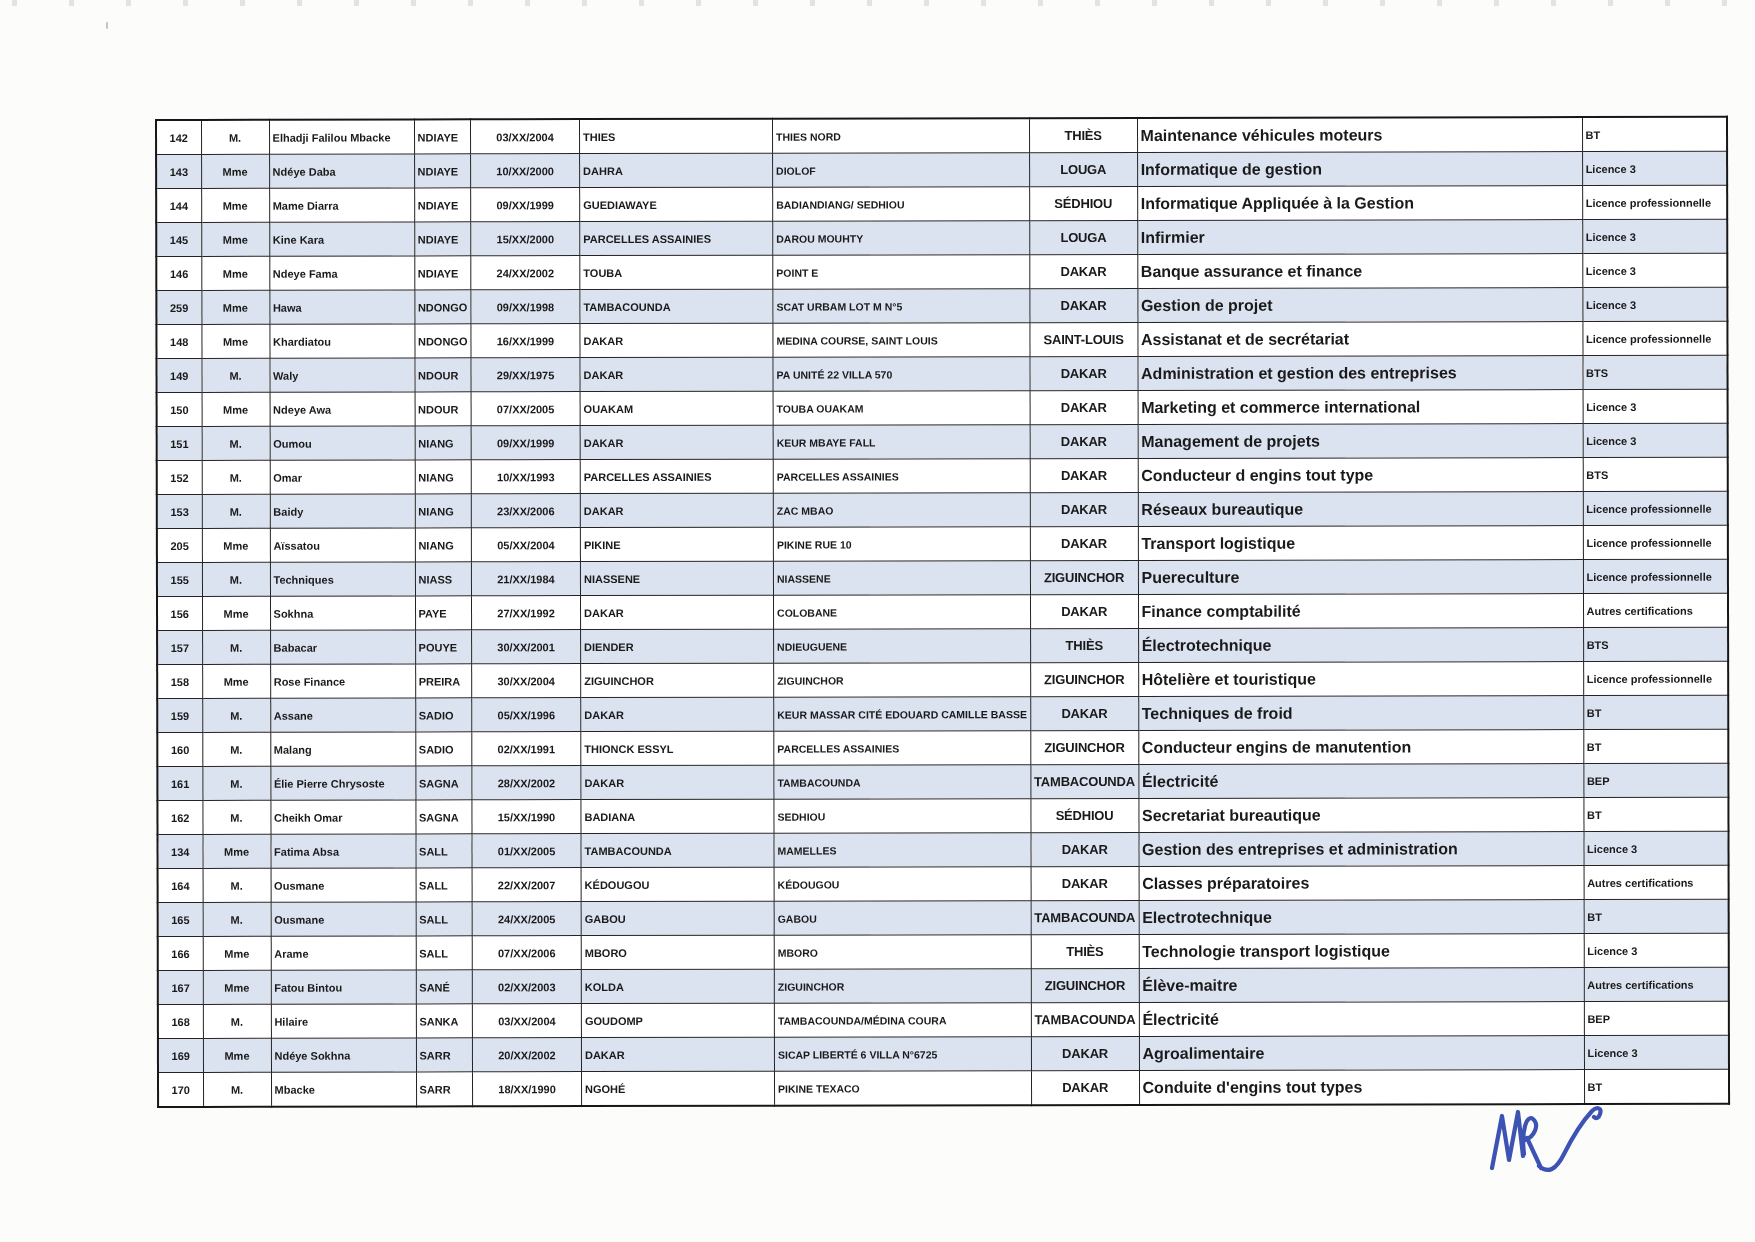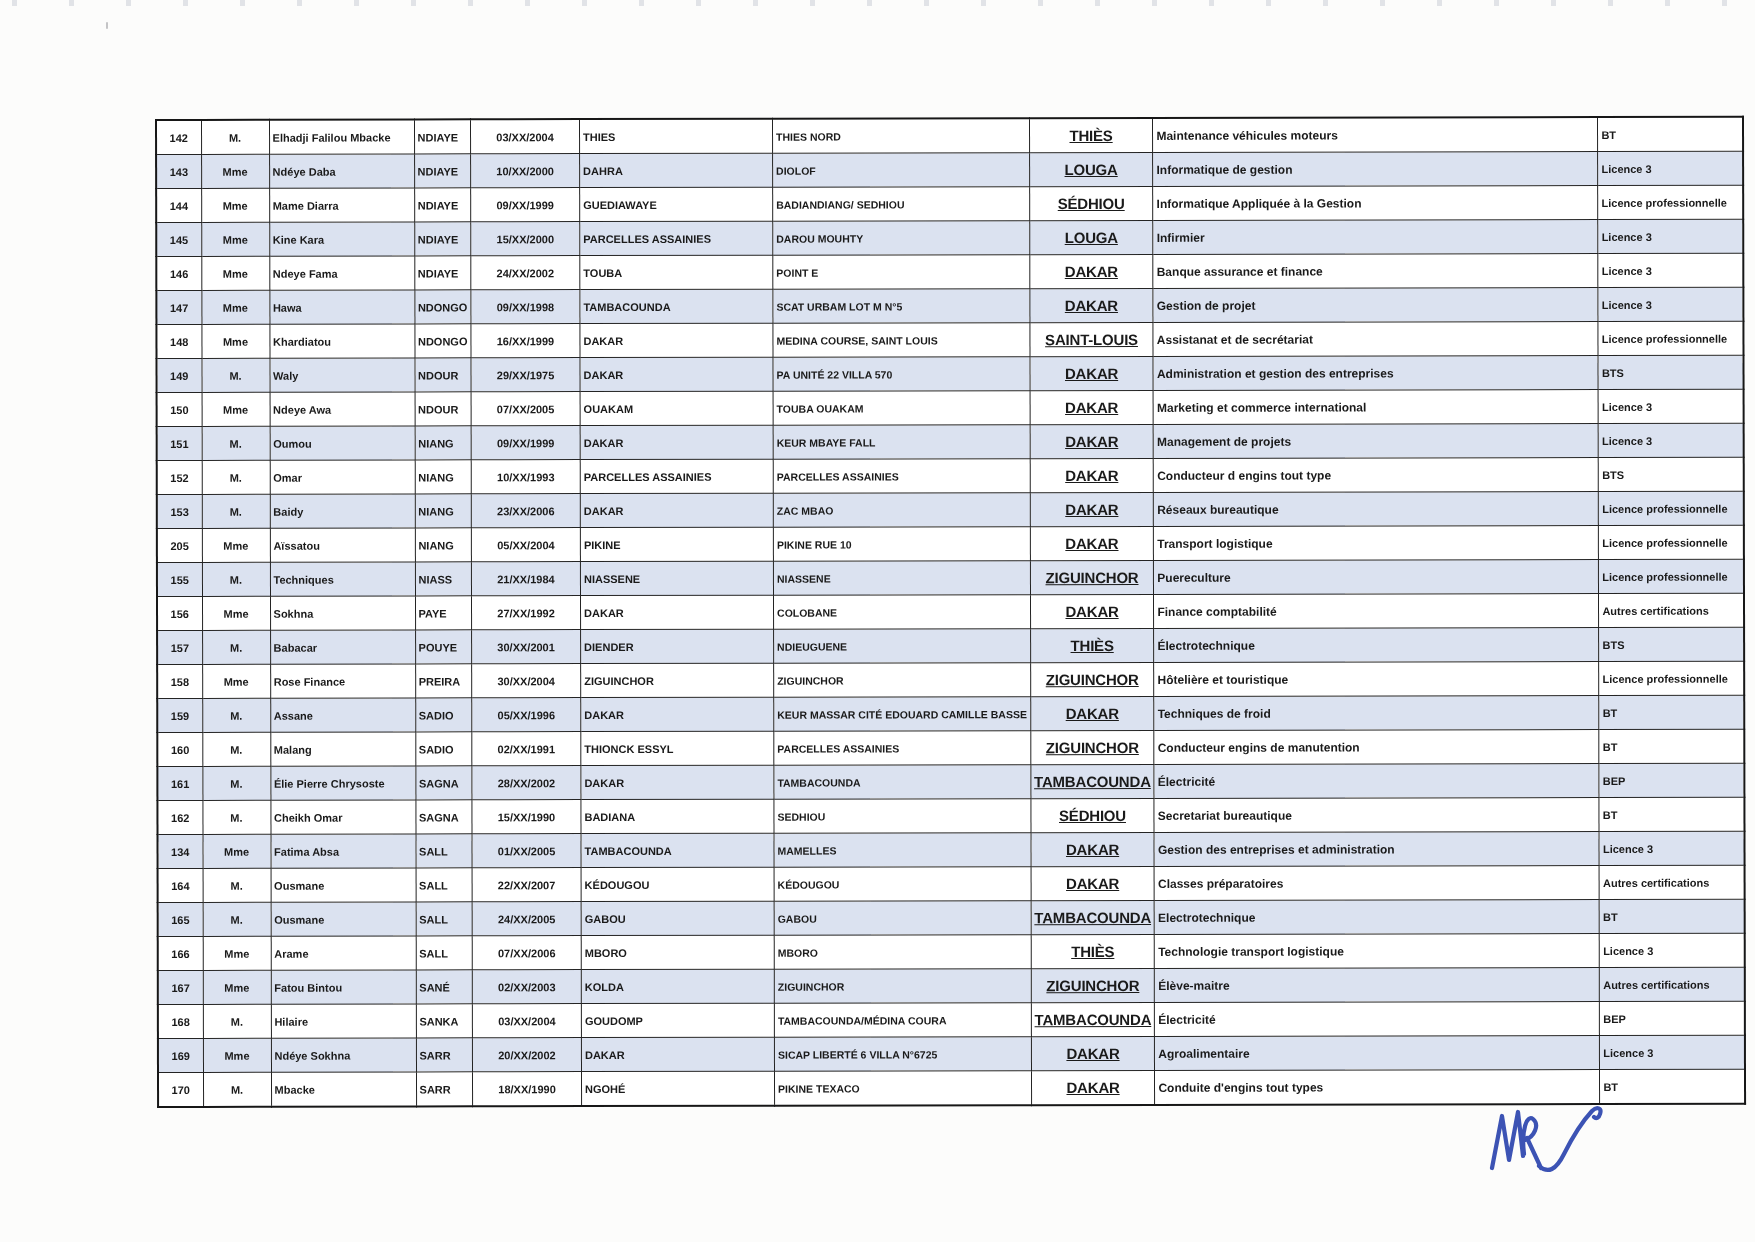--- a/index.html
+++ b/index.html
@@ -31,23 +31,23 @@
     border:1.6px solid #242424;
     height:33px; padding:0 3px;
     font-weight:bold; font-size:11px; color:#1a1a1a;
     overflow:hidden; white-space:nowrap; vertical-align:middle;
   }
   tr.shaded td { background:#dbe2f0; }
   .cell-text { display:inline-block; white-space:nowrap; transform-origin:left center; }
   
   td.c0, td.c1, td.c4, td.c7 { text-align:center; }
   td.c0 .cell-text, td.c1 .cell-text, td.c4 .cell-text, td.c7 .cell-text { transform-origin:center center; }
-  td.c7 .cell-text { font-size:15px; letter-spacing:-0.2px;text-decoration:underline; }
+  td.c7 .cell-text { font-size:13px; letter-spacing:-0.2px; }
   td.c6 .cell-text { font-size:10.5px; }
-  td.c8 .cell-text { font-size:12px; }
+  td.c8 .cell-text { font-size:16px; }
   .signature {
     position:absolute; left:1478px; top:1088px; width:152px; height:92px;
   }
 </style>
 </head>
 <body>
 
 <div class="top-strip"></div>
 <div class="speck"></div>
 
@@ -119,21 +119,21 @@
         <td class="c2"><span class="cell-text">Ndeye Fama</span></td>
         <td class="c3"><span class="cell-text">NDIAYE</span></td>
         <td class="c4"><span class="cell-text">24/XX/2002</span></td>
         <td class="c5"><span class="cell-text">TOUBA</span></td>
         <td class="c6"><span class="cell-text">POINT E</span></td>
         <td class="c7"><span class="cell-text">DAKAR</span></td>
         <td class="c8"><span class="cell-text">Banque assurance et finance</span></td>
         <td class="c9"><span class="cell-text">Licence 3</span></td>
       </tr>
       <tr class="shaded">
-        <td class="c0"><span class="cell-text">147</span></td>
+        <td class="c0"><span class="cell-text">259</span></td>
         <td class="c1"><span class="cell-text">Mme</span></td>
         <td class="c2"><span class="cell-text">Hawa</span></td>
         <td class="c3"><span class="cell-text">NDONGO</span></td>
         <td class="c4"><span class="cell-text">09/XX/1998</span></td>
         <td class="c5"><span class="cell-text">TAMBACOUNDA</span></td>
         <td class="c6"><span class="cell-text">SCAT URBAM LOT M N°5</span></td>
         <td class="c7"><span class="cell-text">DAKAR</span></td>
         <td class="c8"><span class="cell-text">Gestion de projet</span></td>
         <td class="c9"><span class="cell-text">Licence 3</span></td>
       </tr>

